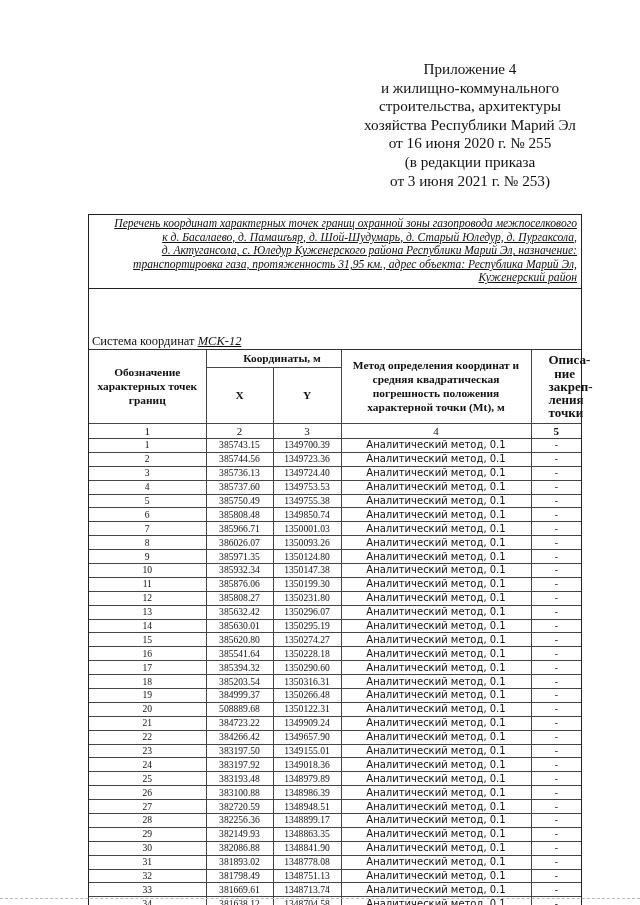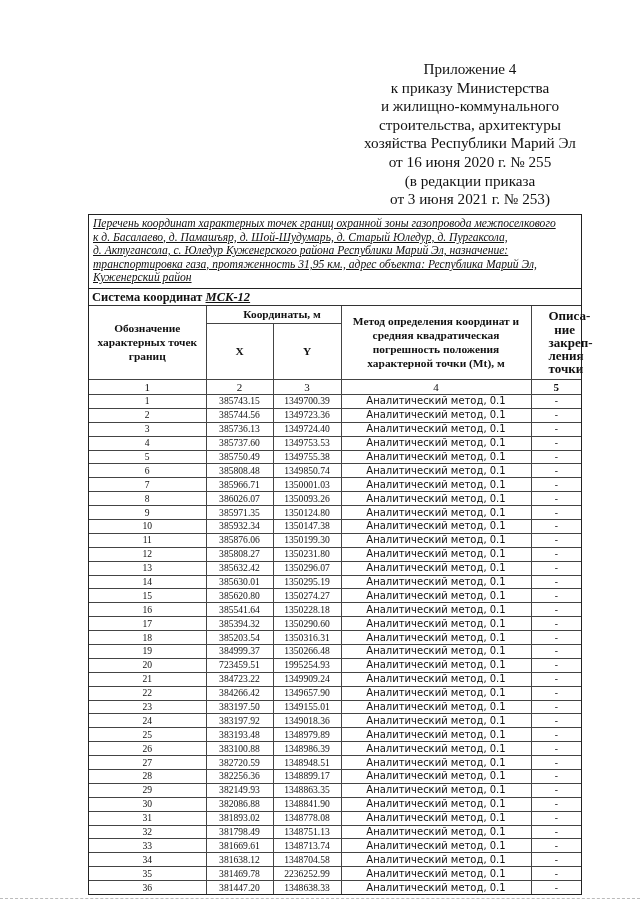--- a/index.html
+++ b/index.html
@@ -3,24 +3,24 @@
 <meta charset="utf-8">
 <style>
   html, body { margin:0; padding:0; background:#ffffff; }
   body { width:640px; height:905px; position:relative; overflow:hidden;
          font-family:"Liberation Serif", "DejaVu Serif", serif; color:#111; }
   .appendix { position:absolute; left:340px; top:60px; width:260px; text-align:center;
               font-size:15.2px; line-height:18.6px; }
   .appendix div { white-space:nowrap; }
   .tbl { position:absolute; left:88px; top:214px; width:492px; border:1.5px solid #222;
          border-collapse:collapse; }
-  .caption { text-align:left; font-style:italic; text-decoration:underline; font-size:11.6px;
+  .caption { text-align:right; font-style:italic; text-decoration:underline; font-size:11.6px;
              line-height:13.6px; padding:2px 4px 3px 4px; border-bottom:1.5px solid #222; }
-  .system { font-weight:bold; font-size:12.5px; line-height:16px; padding:0 3px;
-            border-bottom:1px solid #333; }
+  .system { font-weight:normal; font-size:12.5px; line-height:16px; padding:0 3px;
+            border-bottom:1px solid #333;margin-top:44px; }
   .system i { text-decoration:underline; }
   table { border-collapse:collapse; width:100%; table-layout:fixed; }
   th, td { border:1px solid #444; padding:0; text-align:center; vertical-align:middle; }
   th { font-weight:bold; font-size:11.4px; line-height:14px; }
   td { font-size:9.6px; height:12.9px; line-height:12px; }
   td.method { font-family:"DejaVu Sans", sans-serif; font-size:10px; }
   td.num { font-size:9.6px; }
   .colnums td { font-size:11px; height:14px; }
   .colnums td.bold { font-weight:bold; }
   table tr:first-child th { border-top:none;padding-left:17px; }
@@ -28,21 +28,20 @@
   table tr th:last-child, table tr td:last-child { border-right:none; }
   table tr:last-child td { border-bottom:none; }
   .footer-line { position:absolute; left:0; top:898px; width:640px; border-top:1px dashed #bbb; }
   .footer-dot { position:absolute; left:326px; top:886px; width:1px; height:3px; background:#999; }
 </style>
 </head>
 <body>
 
 <div class="appendix">
   <div>Приложение 4</div>
-  <div>к приказу Министерства</div>
   <div>и жилищно-коммунального</div>
   <div>строительства, архитектуры</div>
   <div>хозяйства Республики Марий Эл</div>
   <div>от 16 июня 2020 г. № 255</div>
   <div>(в редакции приказа</div>
   <div>от 3 июня 2021 г. № 253)</div>
 </div>
 
 <div class="tbl">
   <div class="caption">
@@ -214,22 +213,22 @@
         </tr>
         <tr>
           <td>19</td>
           <td class="num">384999.37</td>
           <td class="num">1350266.48</td>
           <td class="method">Аналитический метод, 0.1</td>
           <td>-</td>
         </tr>
         <tr>
           <td>20</td>
-          <td class="num">723459.51</td>
-          <td class="num">1995254.93</td>
+          <td class="num">508889.68</td>
+          <td class="num">1350122.31</td>
           <td class="method">Аналитический метод, 0.1</td>
           <td>-</td>
         </tr>
         <tr>
           <td>21</td>
           <td class="num">384723.22</td>
           <td class="num">1349909.24</td>
           <td class="method">Аналитический метод, 0.1</td>
           <td>-</td>
         </tr>

